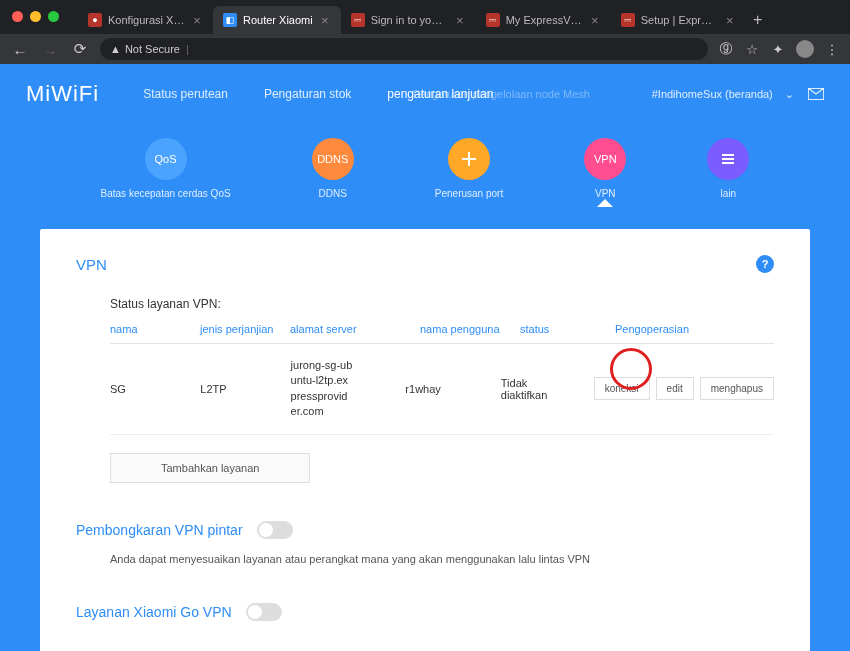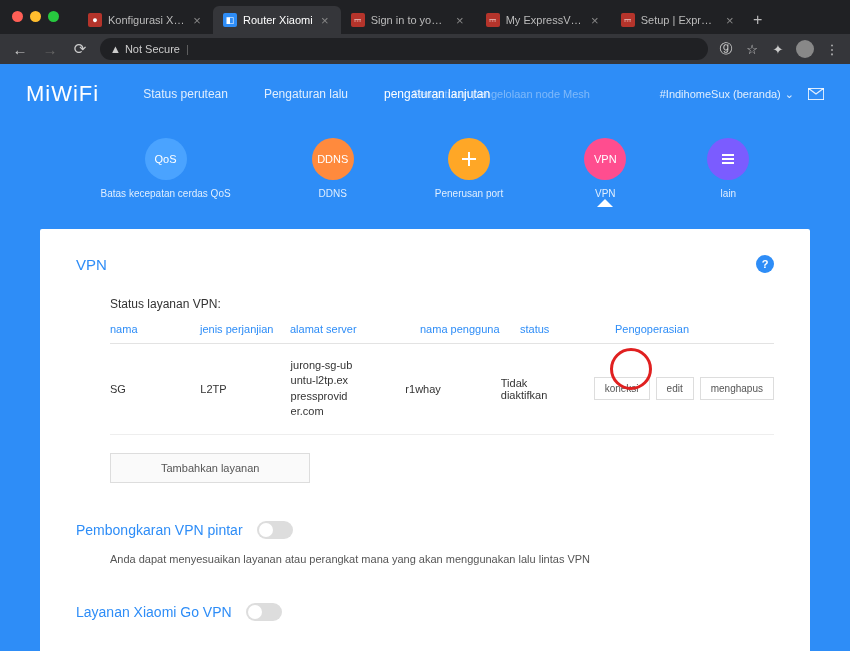--- a/index.html
+++ b/index.html
@@ -31,21 +31,21 @@
 .addr-icon { width: 16px; height: 16px; display: flex; align-items: center; justify-content: center; color: #ccc; font-size: 13px; }
 
 .page { background: #2e8df7; height: 587px; overflow-y: auto; position: relative; }
 .router-header { display: flex; align-items: center; padding: 14px 26px; height: 60px; }
 .logo { color: #fff; font-size: 22px; font-weight: 300; letter-spacing: 1px; }
 .nav-items { display: flex; gap: 36px; margin-left: 44px; }
 .nav-item { color: rgba(255,255,255,0.85); font-size: 12px; white-space: nowrap; }
 .nav-item.active { color: #fff; font-weight: 400; }
 .header-right { margin-left: auto; display: flex; align-items: center; gap: 14px; color: rgba(255,255,255,0.85); font-size: 11px; }
 .mesh-text { color: rgba(255,255,255,0.75); }
-.dropdown-link { display: flex; align-items: center; gap: 4px; }
+.dropdown-link { display: flex; align-items: center; gap: 12px; }
 
 .icon-row { display: flex; justify-content: space-around; padding: 14px 60px 30px; position: relative; }
 .icon-col { display: flex; flex-direction: column; align-items: center; gap: 8px; position: relative; }
 .icon-circle { width: 42px; height: 42px; border-radius: 50%; display: flex; align-items: center; justify-content: center; color: #fff; font-size: 11px; font-weight: 500; }
 .c-blue { background: #4aa3ff; }
 .c-orange { background: #ff8a3d; }
 .c-yorange { background: #ffa726; }
 .c-pink { background: #ff4d8f; }
 .c-purple { background: #7b5cff; }
 .icon-label { color: rgba(255,255,255,0.85); font-size: 10px; }
@@ -137,21 +137,21 @@
       <div class="addr-icon" style="width:18px;height:18px;border-radius:50%;background:#888"></div>
       <div class="addr-icon">⋮</div>
     </div>
   </div>
 
   <div class="page">
     <div class="router-header">
       <div class="logo">MiWiFi</div>
       <div class="nav-items">
         <div class="nav-item">Status perutean</div>
-        <div class="nav-item">Pengaturan lalu</div>
+        <div class="nav-item">Pengaturan stok</div>
         <div class="nav-item active">pengaturan lanjutan</div>
       </div>
       <div class="header-right">
         <span class="mesh-text" style="position:absolute;right:260px;opacity:0.5">Pengaturan pengelolaan node Mesh</span>
         <div class="dropdown-link">
           <span>#IndihomeSux (beranda)</span>
           <span>⌄</span>
         </div>
         <svg class="mail-svg" viewBox="0 0 16 12">
             <path d="M0 0h16v12H0z M0 0l8 6 8-6" fill="none" stroke="rgba(255,255,255,0.85)" stroke-width="1.3"></path>

